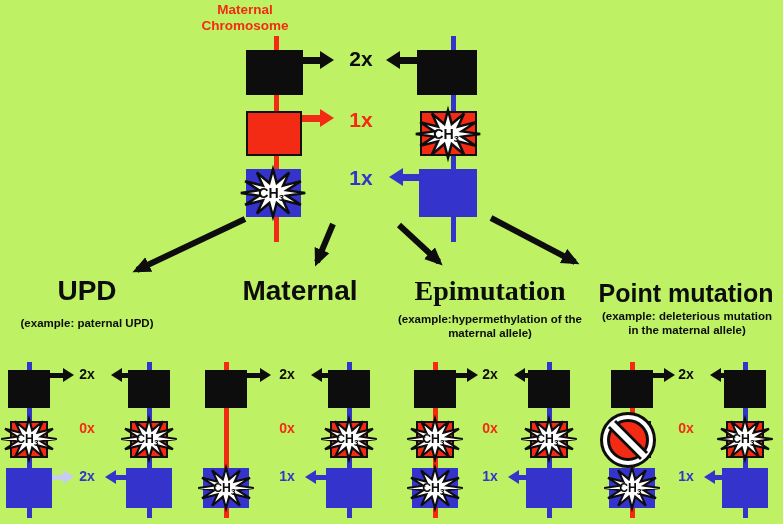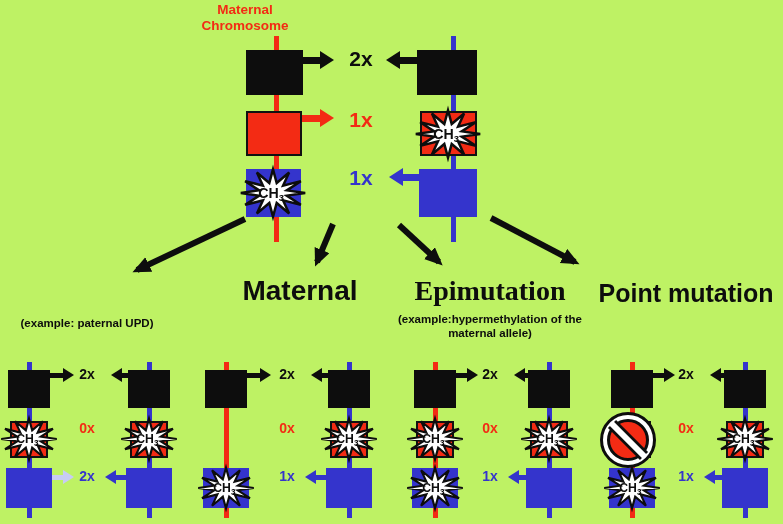--- a/index.html
+++ b/index.html
@@ -98,26 +98,28 @@
       <marker id="ah" markerUnits="userSpaceOnUse" markerWidth="20" markerHeight="18" refX="13" refY="8" orient="auto">
         <path d="M0,0 L18,8 L0,16 Z" fill="#0d0d0d"></path>
       </marker>
     </defs>
     <line x1="245" y1="219" x2="137" y2="270" stroke="#0d0d0d" stroke-width="6" marker-end="url(#ah)"></line>
     <line x1="333" y1="224" x2="317" y2="262" stroke="#0d0d0d" stroke-width="6" marker-end="url(#ah)"></line>
     <line x1="399" y1="225" x2="439" y2="262" stroke="#0d0d0d" stroke-width="6" marker-end="url(#ah)"></line>
     <line x1="491" y1="218" x2="575" y2="262" stroke="#0d0d0d" stroke-width="6" marker-end="url(#ah)"></line>
   </svg>
 
+  <div class="panel-title" style="left:7px;top:276px;width:160px;">UPD</div>
   <div class="panel-title" style="left:220px;top:276px;width:160px;">Maternal</div>
   <div class="panel-title" style="left:390px;top:276px;width:200px;font-family:Liberation Serif, serif;">Epimutation</div>
   <div class="panel-title" style="left:576px;top:278px;width:220px;font-size:25px;">Point mutation</div>
 
   <div class="panel-example" style="left:0px;top:316px;width:174px;">(example: paternal UPD)</div>
   <div class="panel-example" style="left:395px;top:312px;width:190px;">(example:hypermethylation of the maternal allele)</div>
+  <div class="panel-example" style="left:602px;top:309px;width:170px;">(example: deleterious mutation in the maternal allele)</div>
 
   <div class="vline blue" style="left:27px;top:362px;height:156px;"></div>
   <div class="vline blue" style="left:147px;top:362px;height:156px;"></div>
   <div class="box black" style="left:8px;top:370px;width:42px;height:38px;"></div>
   <div class="box black" style="left:128px;top:370px;width:42px;height:38px;"></div>
   <div class="ar r cblack" style="left:50px;top:368px;width:24px;height:14px;">
       <span class="s"></span>
       <span class="h"></span>
     </div>
   <div class="ar l cblack" style="left:111px;top:368px;width:18px;height:14px;">

